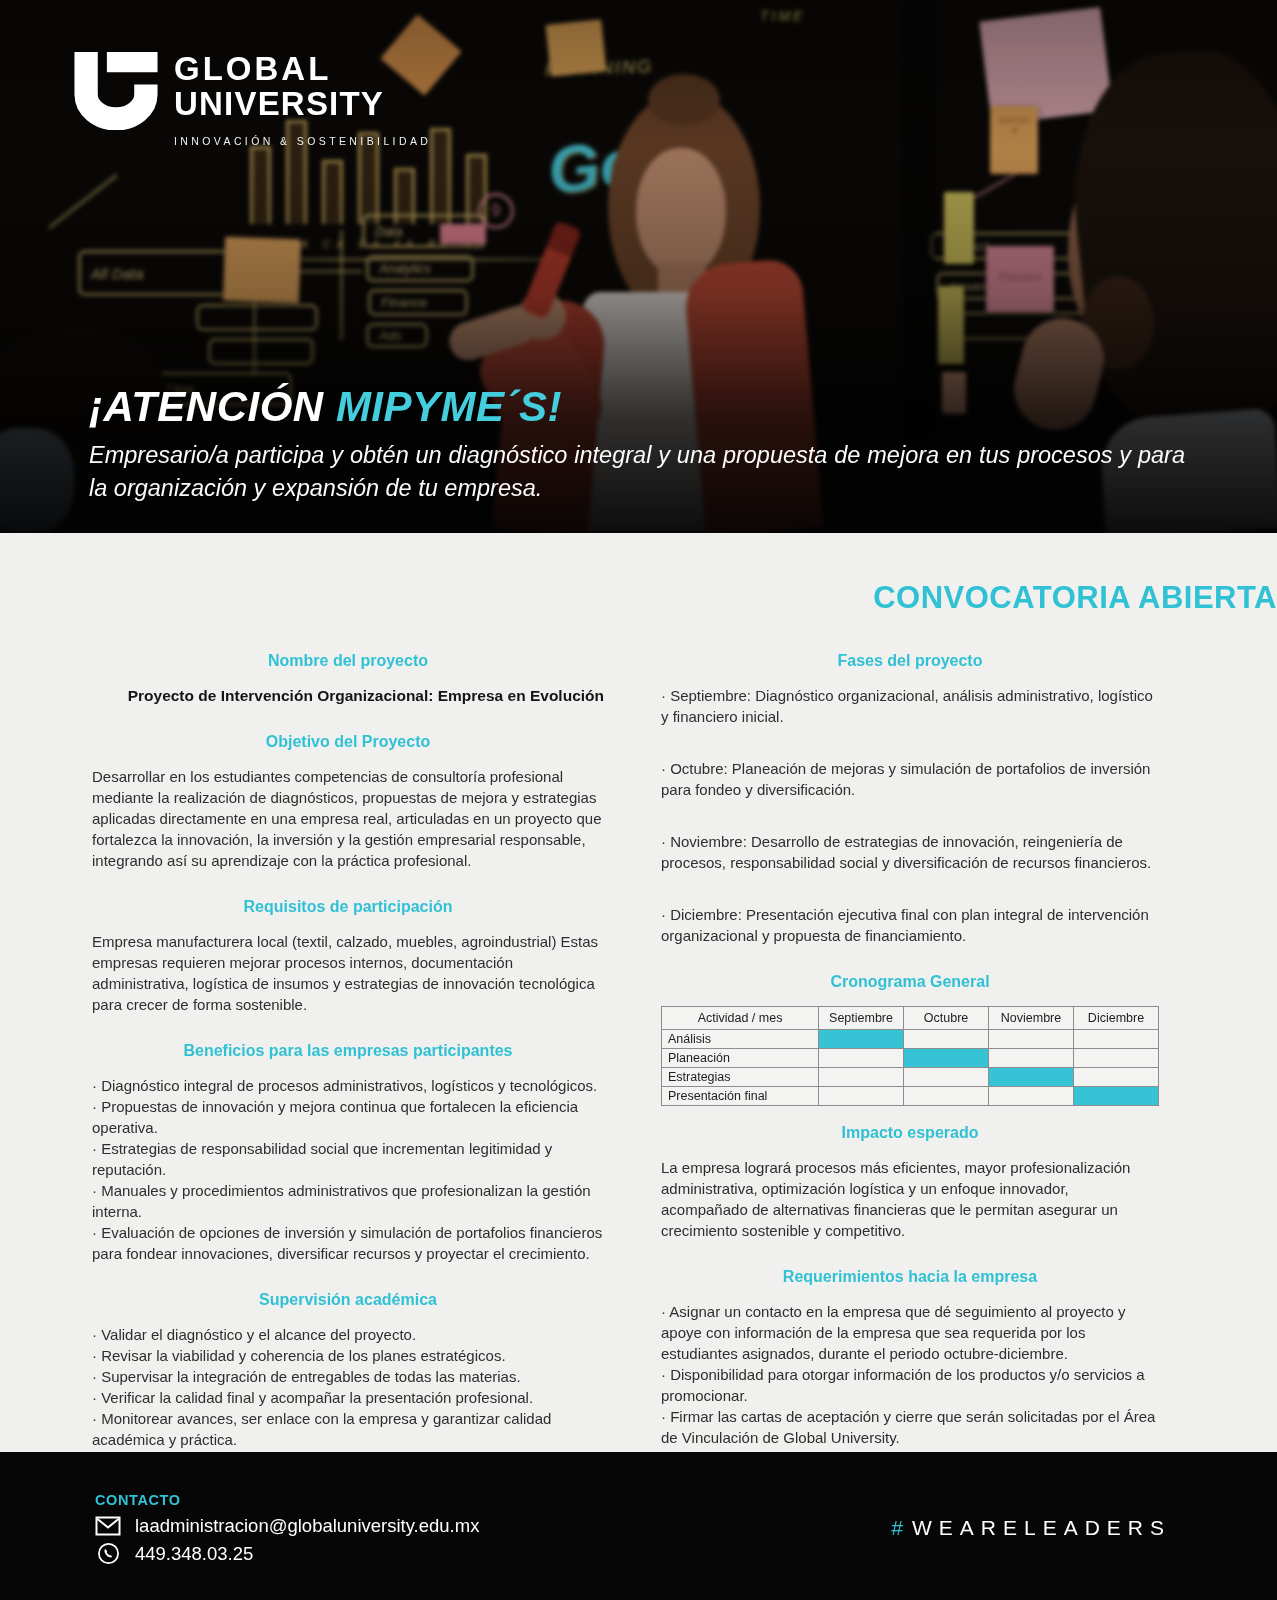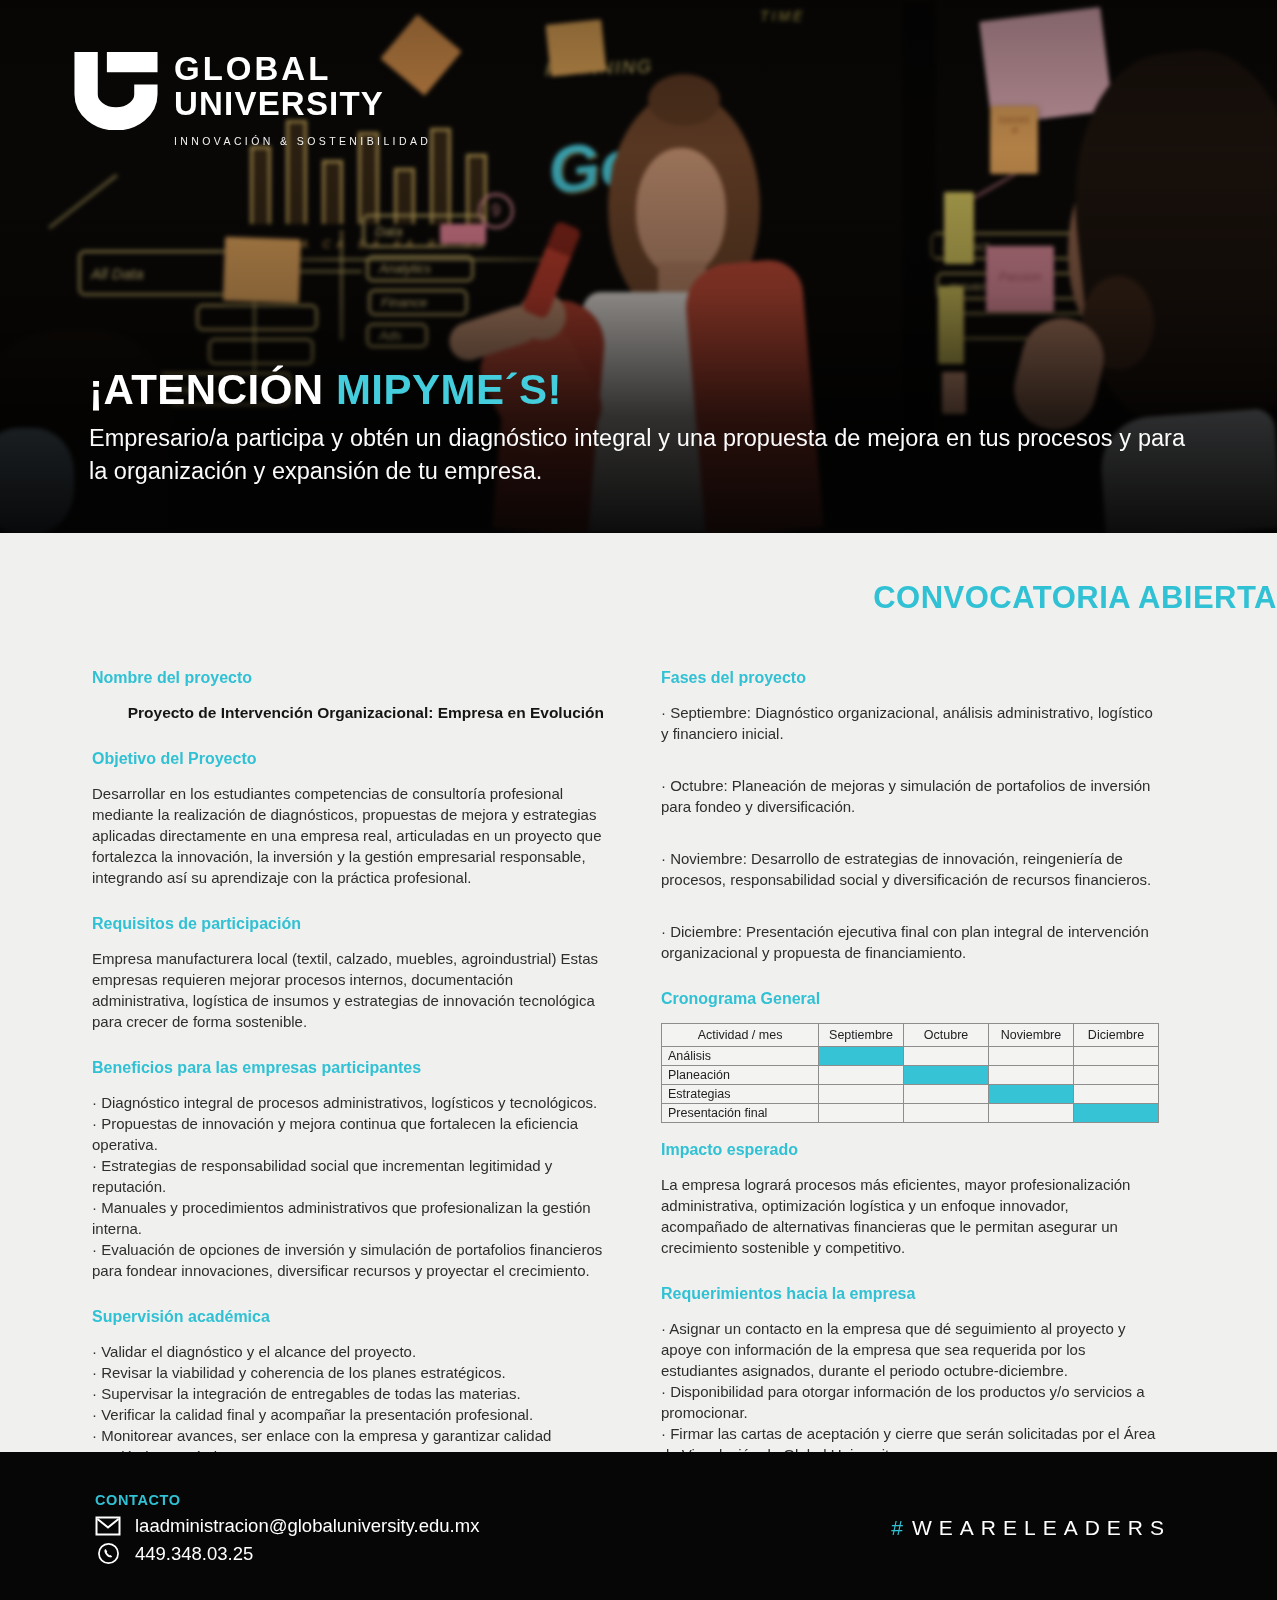--- a/index.html
+++ b/index.html
@@ -29,36 +29,36 @@
   .hero-overlay { position:absolute; inset:0;
     background:linear-gradient(180deg, rgba(0,0,0,.40) 0%, rgba(0,0,0,.18) 28%,
       rgba(0,0,0,.38) 55%, rgba(0,0,0,.78) 78%, rgba(2,2,2,.95) 100%); }
 
   .logo { position:absolute; left:74px; top:52px; display:flex; gap:16px; align-items:flex-start; }
   .logo-text { color:#fff; line-height:1; }
   .logo-line1 { font-size:33px; font-weight:bold; letter-spacing:3px; }
   .logo-line2 { font-size:33px; font-weight:bold; letter-spacing:1.2px; margin-top:2px; }
   .logo-tagline { font-size:10.5px; letter-spacing:3.4px; margin-top:16px; color:#f2f2f2; }
 
-  .hero-text { position:absolute; left:89px; right:92px; top:368px; }
+  .hero-text { position:absolute; left:89px; right:92px; top:385px;font-style:italic; }
   .hero-title { margin:0; font-size:42px; line-height:44px; font-weight:800; color:#ffffff; letter-spacing:.5px; }
   .hero-title .hl { color:var(--hero-hl,#44cedd); }
   .hero-sub { margin:10px 0 0; font-size:23.5px; line-height:33px; color:#fbfbfb;
               text-align:justify; text-align-last:left; }
 
   
   .content { padding-top:47px; }
   .conv-title { margin:0 0 36px; text-align:right; color:var(--accent,#31c1d4);
                 font-size:31px; font-weight:800; letter-spacing:.5px; }
   .columns { display:flex; gap:57px; padding:0 118px 0 92px; }
   .col-left  { flex:0 0 512px; }
   .col-right { flex:1; min-width:0; }
 
   .sec { margin-bottom:27px; }
-  .sec-h { margin:17px 0 15px; color:var(--accent,#31c1d4); font-size:16px; font-weight:bold; }
+  .sec-h { margin:0 0 15px; color:var(--accent,#31c1d4); font-size:16px; font-weight:bold;text-align:center; }
   .p, .bullet { margin:0; font-size:15px; line-height:21px; color:#2e2e2e; }
   .lead { margin:0; font-size:15.5px; line-height:21px; font-weight:bold; color:#151515;text-align:right; }
   .fase { margin-bottom:31px; }
   .fase:last-child { margin-bottom:0; }
 
   table.gantt { width:100%; border-collapse:collapse; margin:4px 0 18px; background:#f3f3f2; }
   .gantt th, .gantt td { border:1px solid #8d8d8d; font-size:12.5px; color:#222; font-weight:normal; }
   .gantt th { padding:4px 2px; text-align:center;margin-top:44px; }
   .gantt td { height:19px; padding:1px 6px; }
   .gantt td.mcell { padding:1px 2px; }

